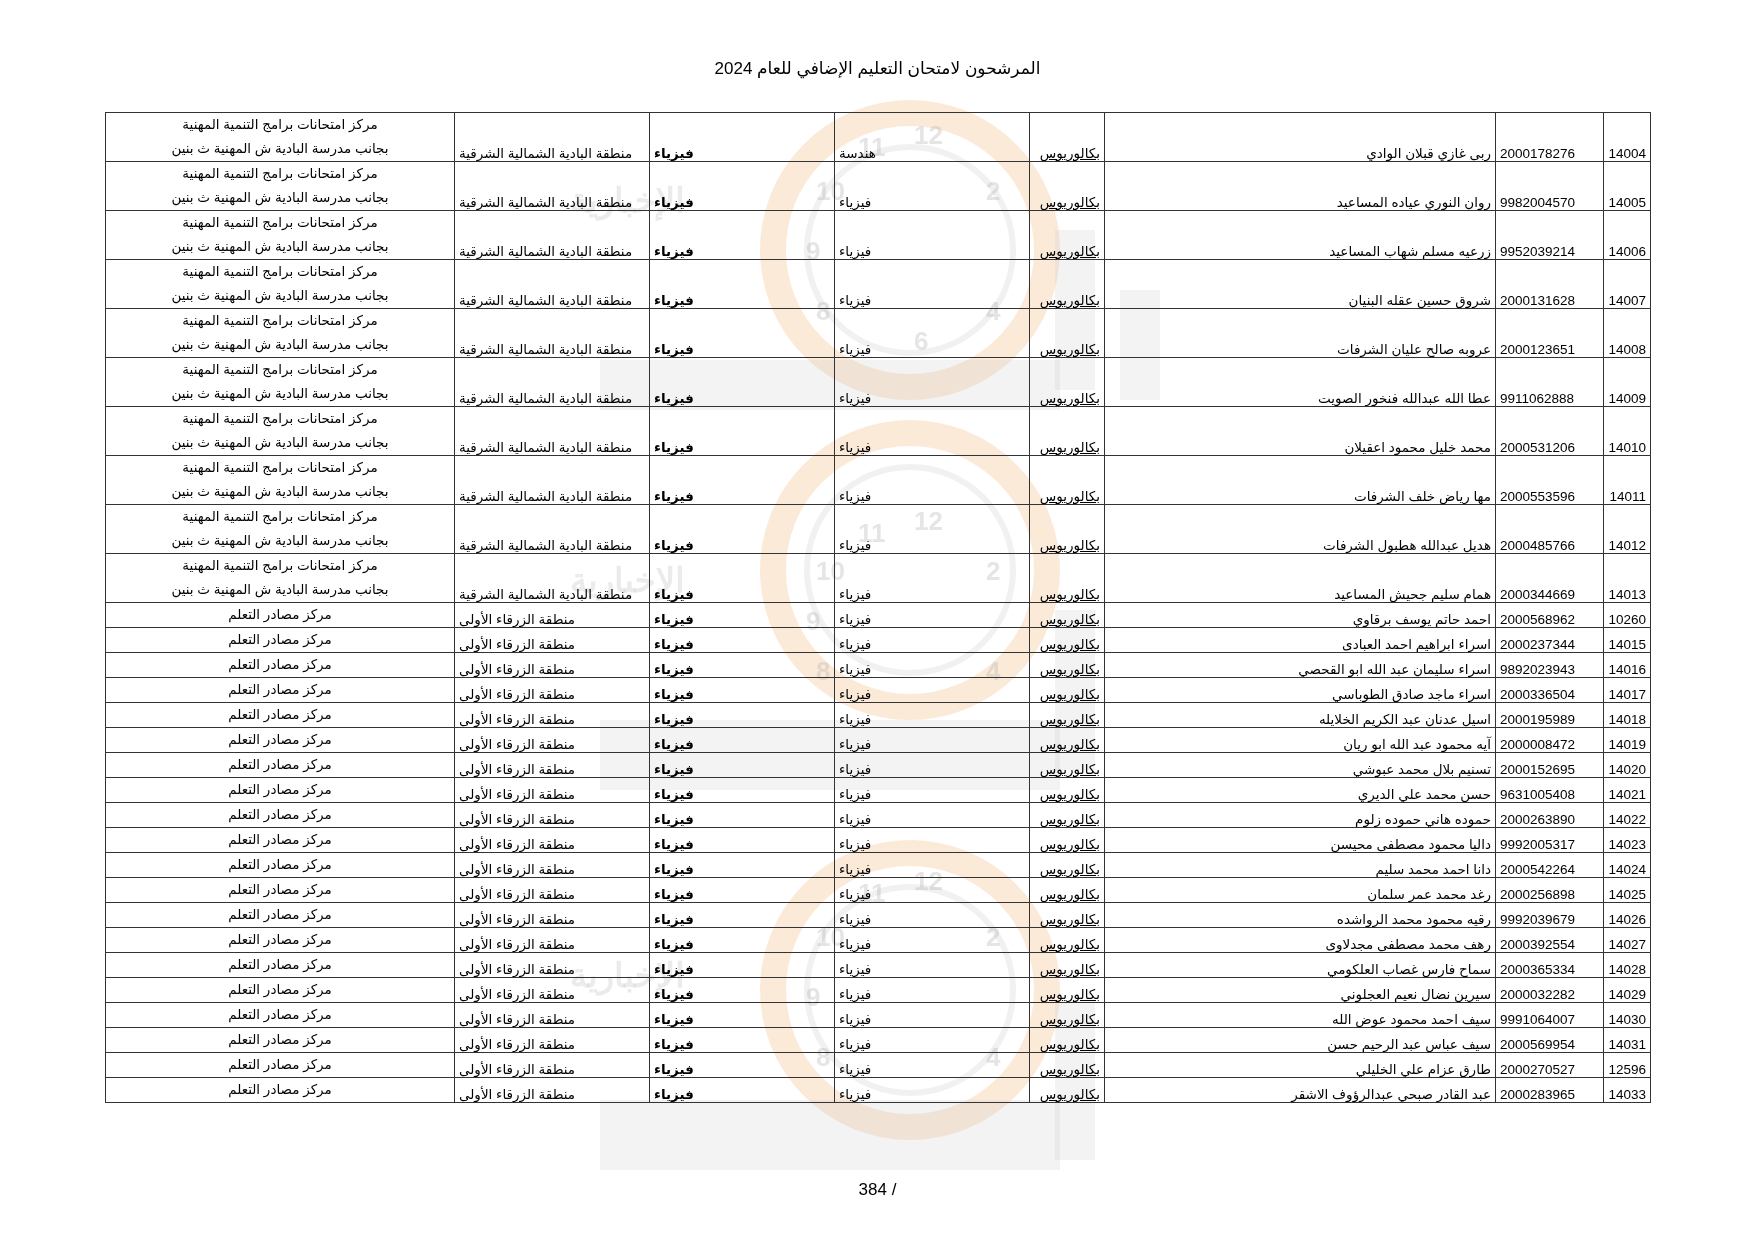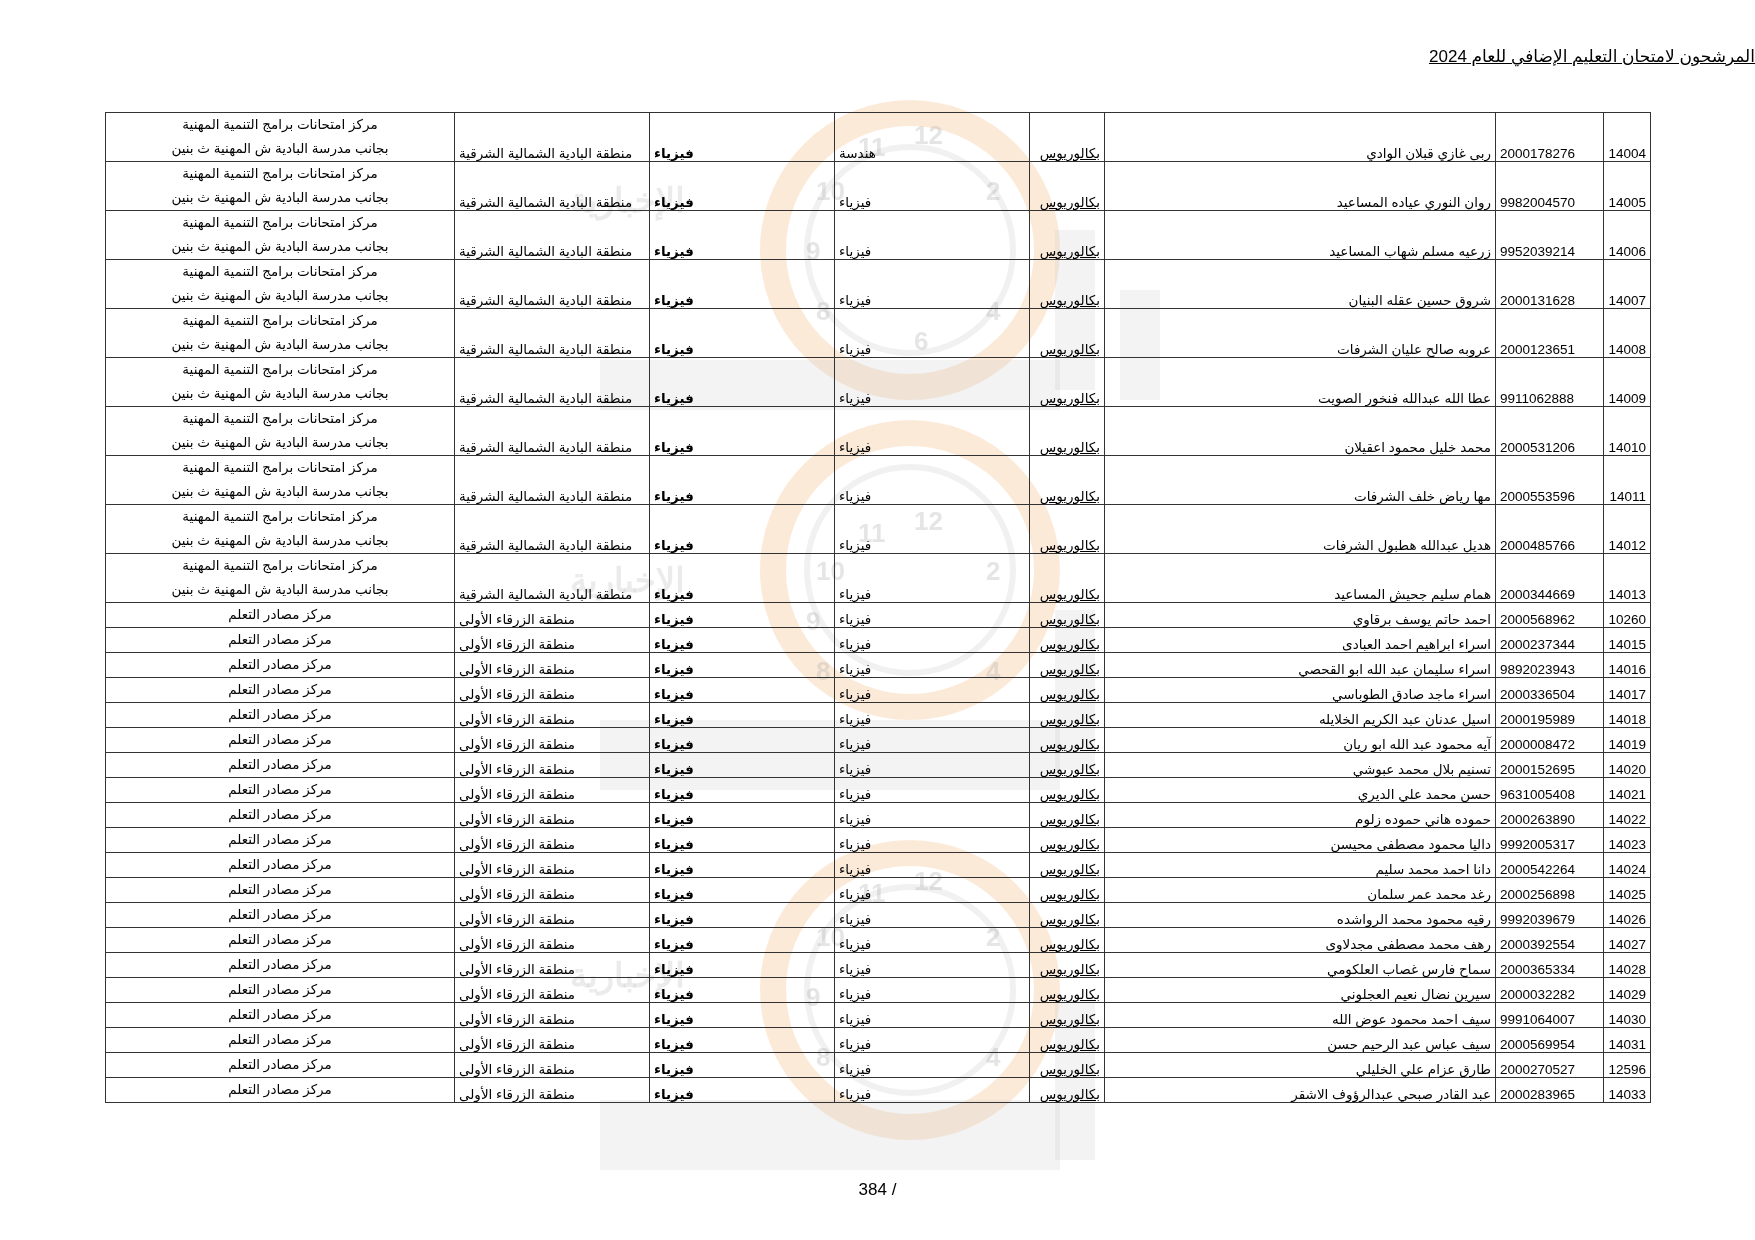--- a/index.html
+++ b/index.html
@@ -23,22 +23,22 @@
   }
   .wm-block {
     position: absolute; background: rgba(200,200,200,0.22);
   }
   .wm-text {
     position: absolute; font-size: 34px; font-weight: bold; color: rgba(190,190,190,0.30);
     direction: rtl; font-family: Liberation Serif, serif;
   }
 
   .page-title {
-    position: absolute; top: 46px; left: 0; width: 1755px; 
-    font-size: 17px; direction: rtl; z-index: 2; text-decoration: underline;
+    position: absolute; top: 58px; left: 0; width: 1755px; text-align: center;
+    font-size: 17px; direction: rtl; z-index: 2;
   }
   .page-number {
     position: absolute; top: 1180px; left: 0; width: 1755px; text-align: center;
     font-size: 17px; z-index: 2;
   }
 
   table.candidates {
     position: absolute; top: 112px; left: 105px; width: 1546px;
     border-collapse: collapse; direction: rtl; z-index: 2; table-layout: fixed;
   }

